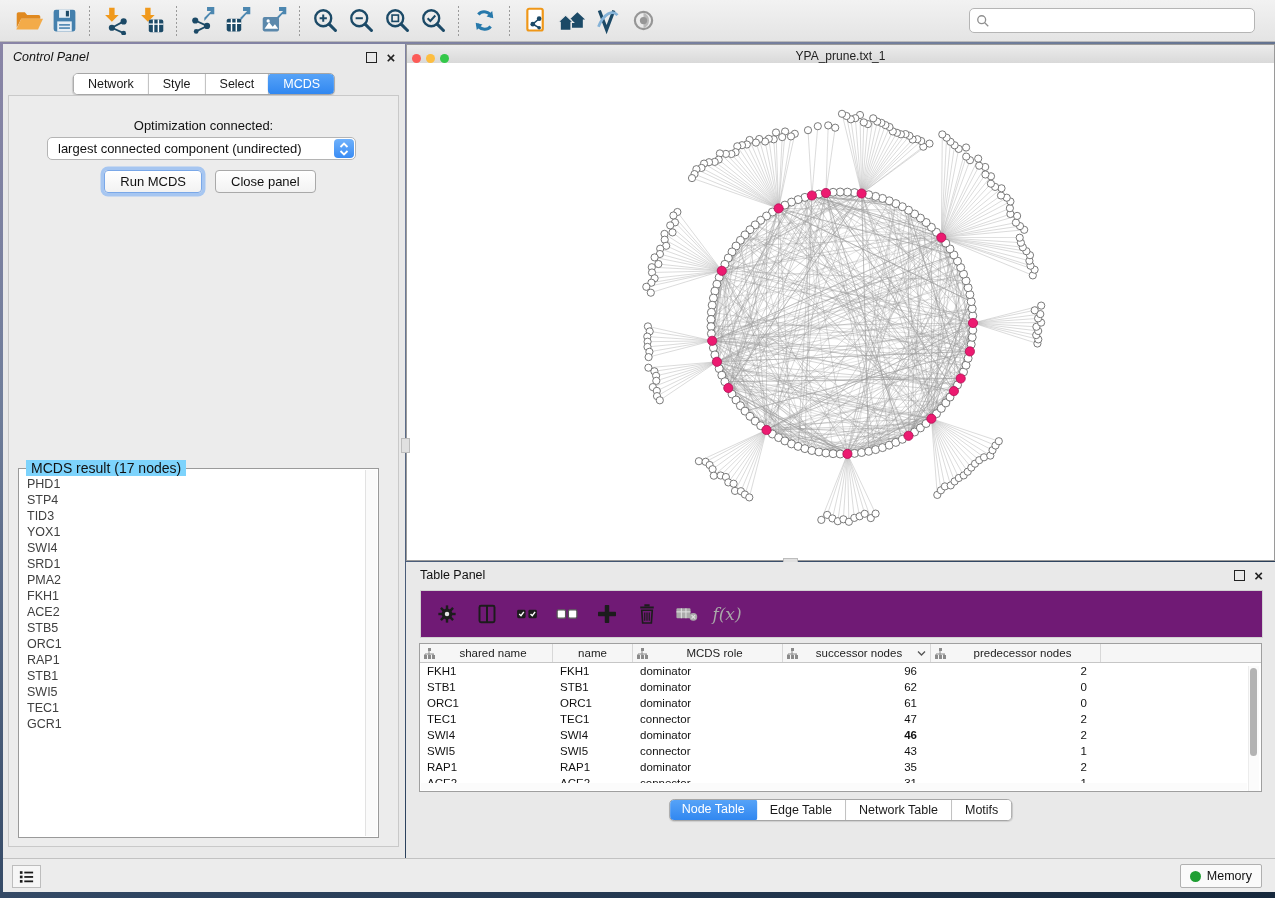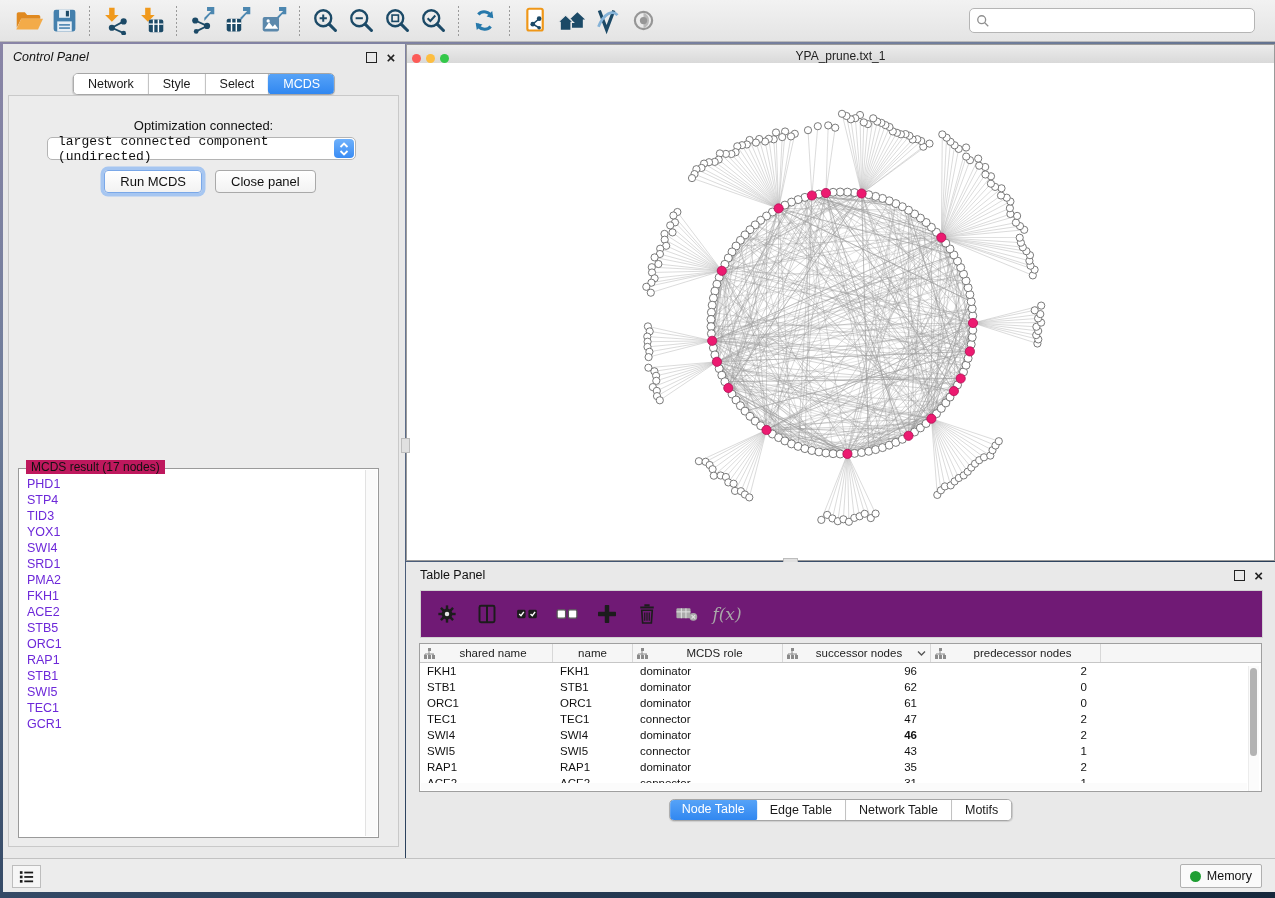--- a/index.html
+++ b/index.html
@@ -42,34 +42,34 @@
     background:#fff;cursor:default;white-space:nowrap;}
   .seg-tab:last-child{border-right:none;}
   .seg-tab.active{background:linear-gradient(#58a4f8,#2f86f0);color:#fff;
     border-right:none;margin:-1px;padding:4px 15px;border-radius:5px;}
   #cp-tabs{position:absolute;left:50%;transform:translateX(-50%);top:29px;}
   #cp-content{position:absolute;left:5px;right:6px;top:51px;bottom:11px;
     background:#ececec;border:1px solid #c9c9c9;}
   #opt-label{position:absolute;left:0;right:0;top:22px;text-align:center;font-size:13px;color:#111;}
   #opt-select{position:absolute;left:38px;right:42px;top:41px;height:23px;background:#fff;
     border:1px solid #b4b4b4;border-radius:5px;font-size:13px;color:#111;
-    display:flex;align-items:center;padding-left:10px;box-sizing:border-box;cursor:default;font-family:Liberation Mono, monospace;}
+    display:flex;align-items:center;padding-left:10px;box-sizing:border-box;cursor:default;}
   #opt-stepper{position:absolute;right:1px;top:1px;bottom:1px;width:20px;border-radius:4px;
     background:linear-gradient(#6fb1fb,#3a8cf4);display:flex;align-items:center;justify-content:center;}
   #cp-buttons{position:absolute;left:0;right:0;top:74px;display:flex;justify-content:center;gap:13px;}
   .mac-btn{background:linear-gradient(#ffffff,#f2f2f2);border:1px solid #a9a9a9;border-radius:4px;
     font-size:13px;color:#111;padding:3px 15px;cursor:default;font-family:"Liberation Sans",sans-serif;}
   .mac-btn.focused{box-shadow:0 0 0 3.5px rgba(110,168,245,.55);border-color:#7aa8e8;margin-left:13px;}
   #mcds-groupbox{position:absolute;left:9px;right:19px;top:372px;bottom:8px;
     border:1px solid #9a9a9a;background:#fff;}
-  #mcds-legend{position:absolute;top:-9px;left:7px;background:#be185d;padding:0 5px;
-    font-size:12px;color:#111;}
+  #mcds-legend{position:absolute;top:-9px;left:7px;background:#7dd3fc;padding:0 5px;
+    font-size:14px;color:#111;}
   #mcds-list{position:absolute;left:1px;top:1px;bottom:1px;right:12px;overflow:hidden;
     padding:6px 0 0 7px;}
-  #mcds-list .item{font-size:12.5px;line-height:16px;color:#6d28d9;}
+  #mcds-list .item{font-size:12.5px;line-height:16px;color:#404040;}
   #mcds-scroll{position:absolute;top:1px;bottom:1px;right:1px;width:11px;background:#fafafa;
     border-left:1px solid #e2e2e2;}
   
   #network-window{left:406px;top:44px;width:869px;height:517px;
     border:1px solid #9a9a9a;box-sizing:border-box;background:#fff;}
   #net-titlebar{position:absolute;left:0;right:0;top:0;height:18px;
     background:linear-gradient(#ececec,#d9d9d9);border-bottom:1px solid #b5b5b5;
     display:flex;align-items:flex-end;}
   .tl{width:9px;height:9px;border-radius:50%;margin-left:5px;}
   #net-title{position:absolute;left:0;right:0;text-align:center;font-size:12px;color:#222;}

